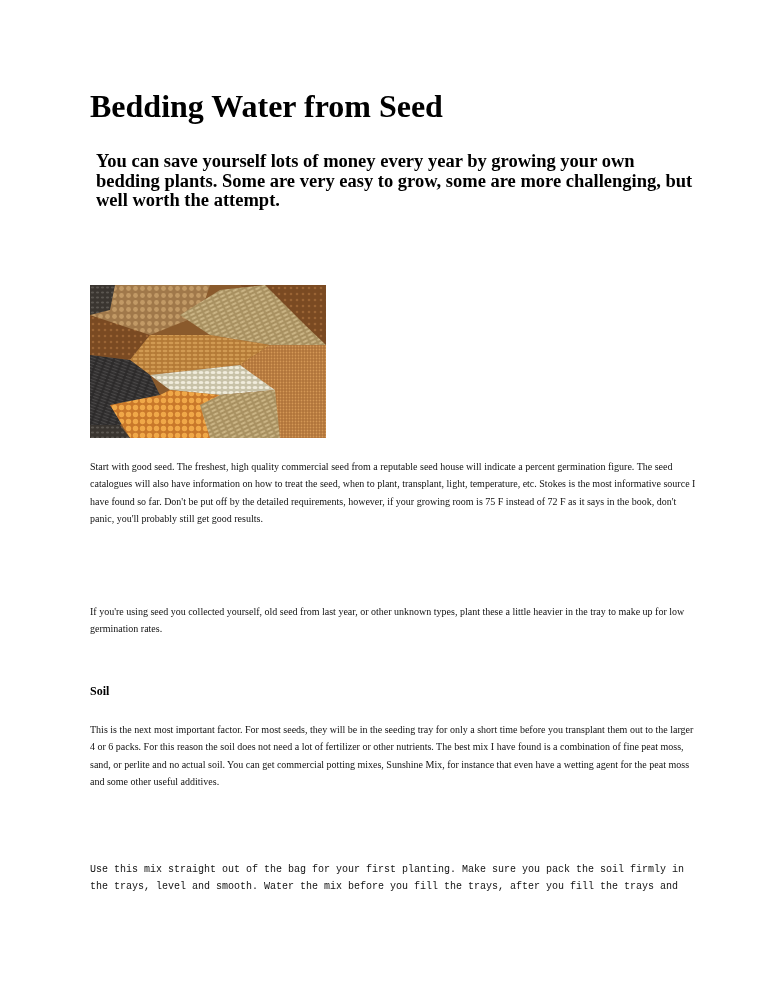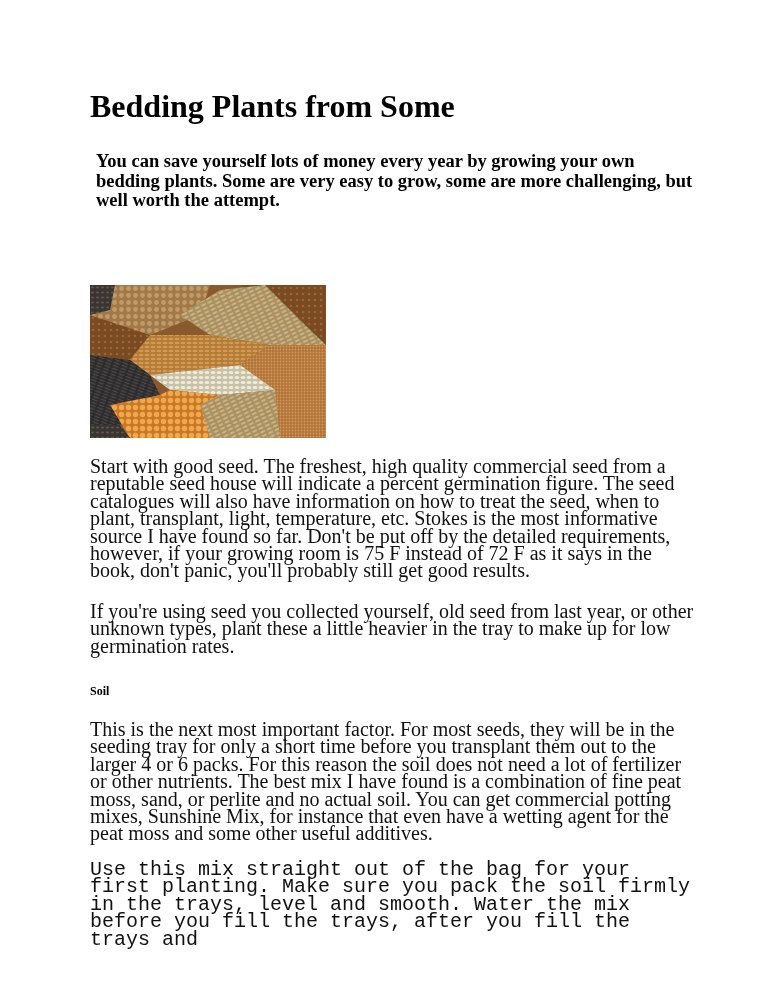--- a/index.html
+++ b/index.html
@@ -51,39 +51,39 @@
       font-weight: bold;
       line-height: 14px;
       color: #000;
       text-align: center;
     }
     .para {
       position: absolute;
       left: 0;
       width: 610px;
       margin: 0;
-      font-size: 20px;
+      font-size: 10px;
       line-height: 17.4px;
       color: #111;
     }
     .seed-image {
       position: absolute;
       left: 0;
       top: 285px;
       width: 236px;
       height: 153px;
       overflow: hidden;
     }
   </style>
 </head>
 <body>
 
 <div class="page">
 
-  <h1>Bedding Plants from Some</h1>
+  <h1>Bedding Water from Seed</h1>
 
   <p class="lead">You can save yourself lots of money every year by growing your own bedding plants. Some are very easy to grow, some are more challenging, but well worth the attempt.</p>
 
   <h5 class="section-heading" style="top:343px;">Seed</h5>
 
   <div class="seed-image" title="Piles of assorted seeds and grains">
     <svg width="236" height="153" viewBox="0 0 236 153" xmlns="http://www.w3.org/2000/svg">
       <defs>
         <pattern id="dots-dark" width="5" height="5" patternUnits="userSpaceOnUse">
           <rect width="5" height="5" fill="#3a3530"></rect>

